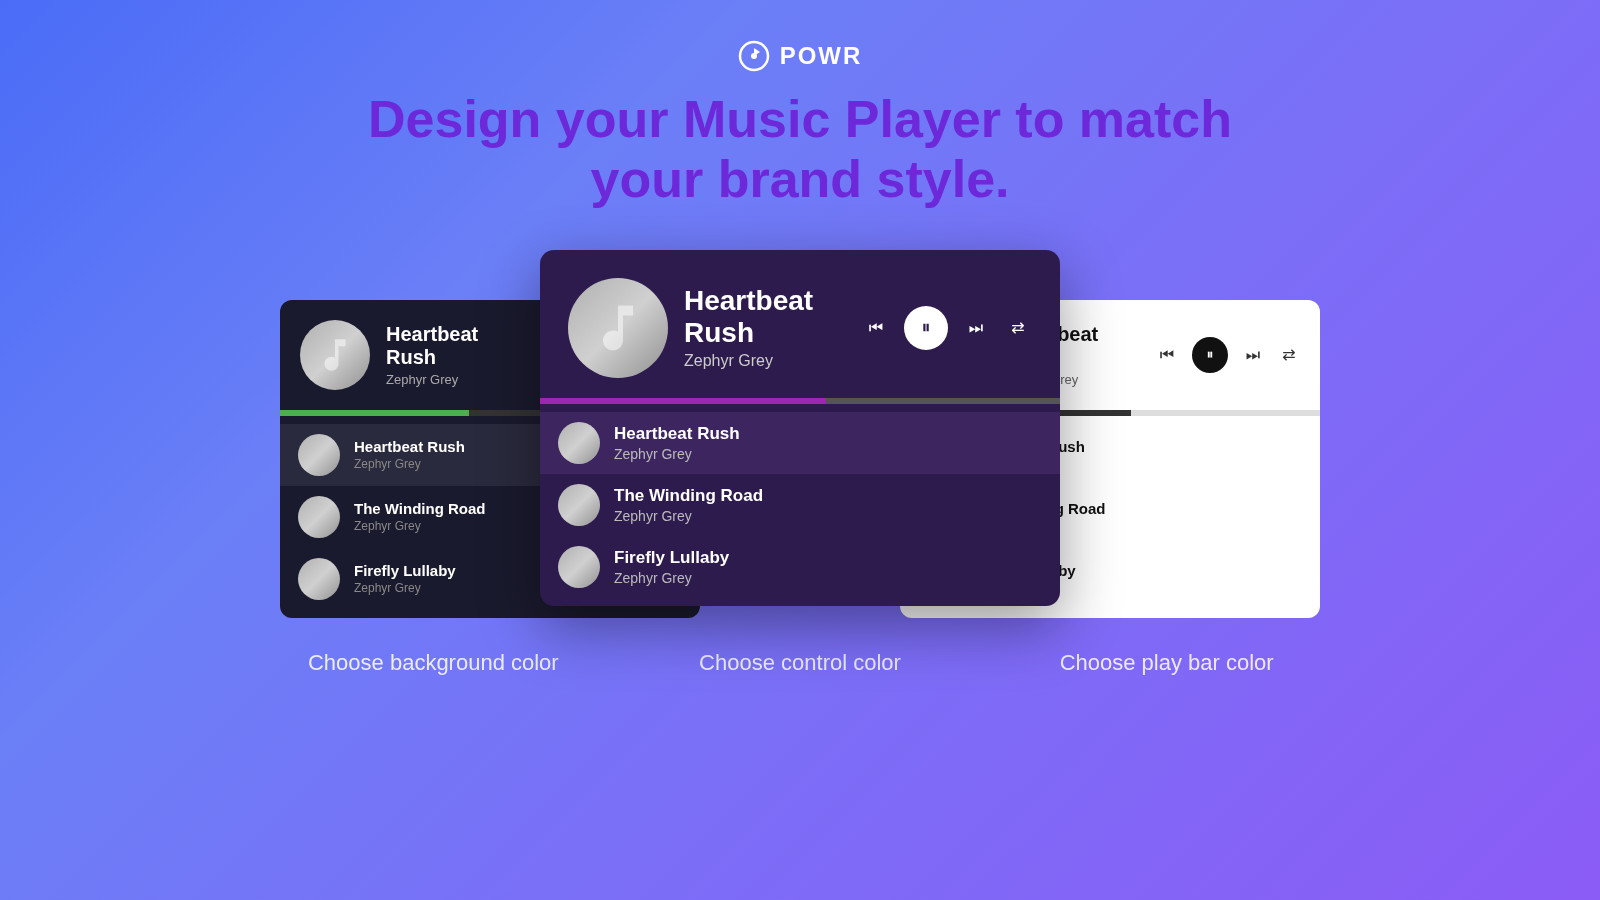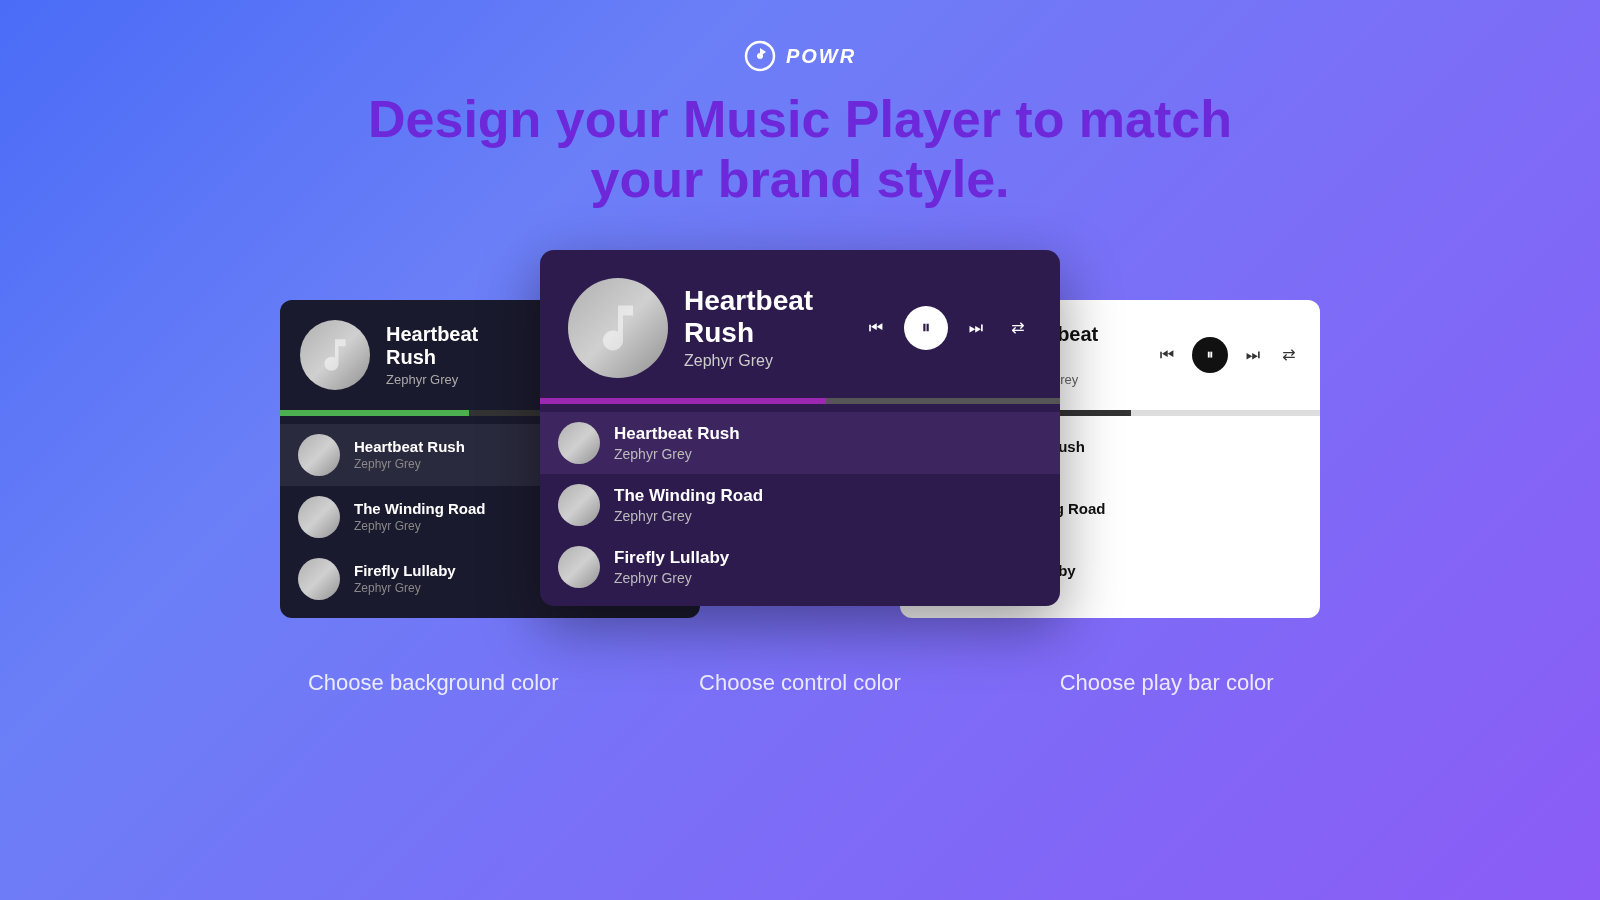--- a/index.html
+++ b/index.html
@@ -30,25 +30,24 @@
       margin-bottom: 18px;
     }
 
     .logo-icon {
       width: 32px;
       height: 32px;
       color: white;
     }
 
     .logo-text {
-      font-size: 20px;
+      font-size: 24px;
       font-weight: 800;
       color: white;
       letter-spacing: 2px;
-      font-style: italic;
     }
 
     .headline {
       font-size: 52px;
       font-weight: 800;
       color: #6d28d9;
       text-align: center;
       line-height: 1.15;
       max-width: 900px;
     }
@@ -232,21 +231,21 @@
 
     .playlist-artist.dark { color: #888; }
     .playlist-artist.purple { color: #bbb; font-size: 14px; }
     .playlist-artist.light { color: #888; }
 
     
     .footer-labels {
       display: flex;
       width: 1100px;
       justify-content: space-between;
-      margin-top: 40px;
+      margin-top: 20px;
     }
 
     .footer-label {
       font-size: 22px;
       color: rgba(255,255,255,0.85);
       font-weight: 500;
       text-align: center;
       flex: 1;
     }
 

